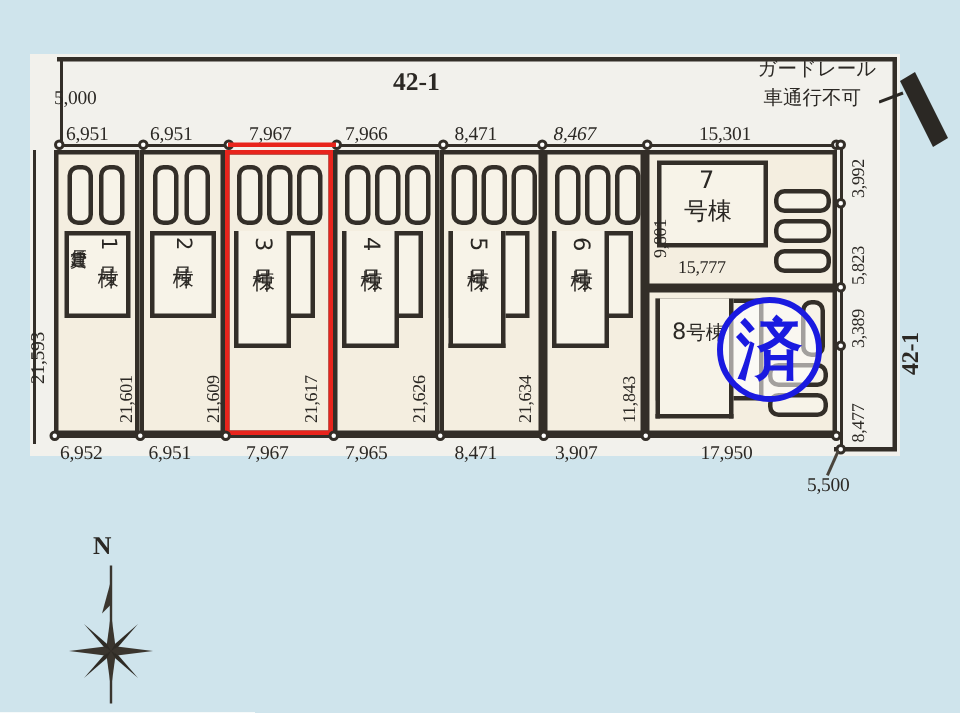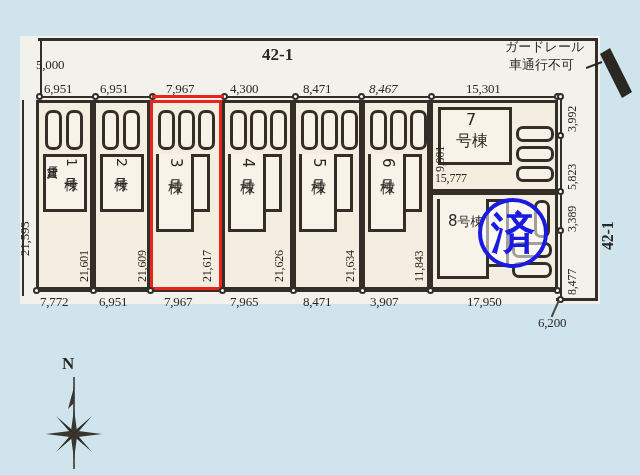--- a/index.html
+++ b/index.html
@@ -161,21 +161,21 @@
 
   <svg class="compass" style="left:586px; top:40px;" width="54" height="60" viewBox="0 0 54 60">
     <line x1="0" y1="28" x2="16" y2="22" stroke="#2b2824" stroke-width="2"></line>
     <polygon points="14,14 24,8 46,52 36,58" fill="#2b2824"></polygon>
   </svg>
 
   <div class="dimline" style="left:40px; top:96px; width:518px;"></div>
   <div class="t dim" style="left:44px; top:82px;">6,951</div>
   <div class="t dim" style="left:100px; top:82px;">6,951</div>
   <div class="t dim" style="left:166px; top:82px;">7,967</div>
-  <div class="t dim" style="left:230px; top:82px;">4,300</div>
+  <div class="t dim" style="left:230px; top:82px;">7,966</div>
   <div class="t dim" style="left:303px; top:82px;">8,471</div>
   <div class="t dim" style="left:369px; top:82px;font-style:italic;">8,467</div>
   <div class="t dim" style="left:466px; top:82px;">15,301</div>
 
   <div class="node" style="left:36px; top:93px;"></div>
   <div class="node" style="left:92px; top:93px;"></div>
   <div class="node" style="left:149px; top:93px;"></div>
   <div class="node" style="left:221px; top:93px;"></div>
   <div class="node" style="left:292px; top:93px;"></div>
   <div class="node" style="left:358px; top:93px;"></div>
@@ -237,21 +237,21 @@
   <div class="house" style="left:368px; top:154px; width:54px; height:58px;"></div>
   <div class="house" style="left:368px; top:154px; width:38px; height:78px; border-top:none;"></div>
   <div class="t jp-v parcel-label" style="left:379px; top:158px; font-size:15px;"><span>6</span><span>号棟</span></div>
   <div class="t dim dim-v" style="left:413px; top:282px; font-size:12px;">11,843</div>
 
   <div class="lot" style="left:430px; top:100px; width:128px; height:92px;"></div>
   <div class="house" style="left:438px; top:107px; width:74px; height:58px;"></div>
   <div class="t parcel-label" style="left:466px; top:112px; font-size:16px;">7</div>
   <div class="t jp parcel-label" style="left:456px; top:133px; font-size:16px;">号棟</div>
   <div class="t dim dim-v" style="left:434px; top:172px; font-size:12px;">9,801</div>
-  <div class="t dim" style="left:435px; top:172px; font-size:12px;">15,777</div>
+  <div class="t dim" style="left:452px; top:172px; font-size:12px;">15,777</div>
   <div class="car-h" style="left:516px; top:126px; width:38px; height:16px;"></div>
   <div class="car-h" style="left:516px; top:146px; width:38px; height:16px;"></div>
   <div class="car-h" style="left:516px; top:166px; width:38px; height:16px;"></div>
 
   <div class="lot" style="left:430px; top:192px; width:128px; height:98px;"></div>
   <div class="house" style="left:437px; top:199px; width:72px; height:68px;"></div>
   <div class="house" style="left:437px; top:199px; width:52px; height:80px; border-top:none;"></div>
   <div class="t parcel-label" style="left:448px; top:214px; font-size:15px;"><span>8</span><span class="jp">号棟</span></div>
   <div class="car" style="left:534px; top:200px; width:16px; height:38px;"></div>
   <div class="car-h" style="left:512px; top:242px; width:40px; height:16px;"></div>
@@ -274,30 +274,30 @@
   <div class="dimline" style="left:36px; top:290px; width:522px;"></div>
   <div class="node" style="left:33px; top:287px;"></div>
   <div class="node" style="left:90px; top:287px;"></div>
   <div class="node" style="left:147px; top:287px;"></div>
   <div class="node" style="left:219px; top:287px;"></div>
   <div class="node" style="left:290px; top:287px;"></div>
   <div class="node" style="left:359px; top:287px;"></div>
   <div class="node" style="left:427px; top:287px;"></div>
   <div class="node" style="left:554px; top:287px;"></div>
 
-  <div class="t dim" style="left:40px; top:295px;">7,772</div>
+  <div class="t dim" style="left:40px; top:295px;">6,952</div>
   <div class="t dim" style="left:99px; top:295px;">6,951</div>
   <div class="t dim" style="left:164px; top:295px;">7,967</div>
   <div class="t dim" style="left:230px; top:295px;">7,965</div>
   <div class="t dim" style="left:303px; top:295px;">8,471</div>
   <div class="t dim" style="left:370px; top:295px;">3,907</div>
   <div class="t dim" style="left:467px; top:295px;">17,950</div>
 
   <div class="thinline" style="left:558px; top:300px; width:2px; height:18px; transform:rotate(24deg); transform-origin:top left;"></div>
-  <div class="t dim" style="left:538px; top:316px;">6,200</div>
+  <div class="t dim" style="left:538px; top:316px;">5,500</div>
 
   <div class="t" style="left:62px; top:355px; font-size:17px; font-weight:bold; font-family:'Liberation Serif',serif;">N</div>
   <svg class="compass" style="left:44px; top:375px;" width="60" height="96" viewBox="0 0 60 96">
 
     <line x1="30" y1="2" x2="30" y2="94" stroke="#3a352e" stroke-width="1.6"></line>
 
     <polygon points="30,12 24,34 30,28" fill="#3a352e"></polygon>
 
     <polygon points="30,34 33,56 30,62 27,56" fill="#3a352e"></polygon>
     <polygon points="30,84 33,62 30,56 27,62" fill="#3a352e"></polygon>

